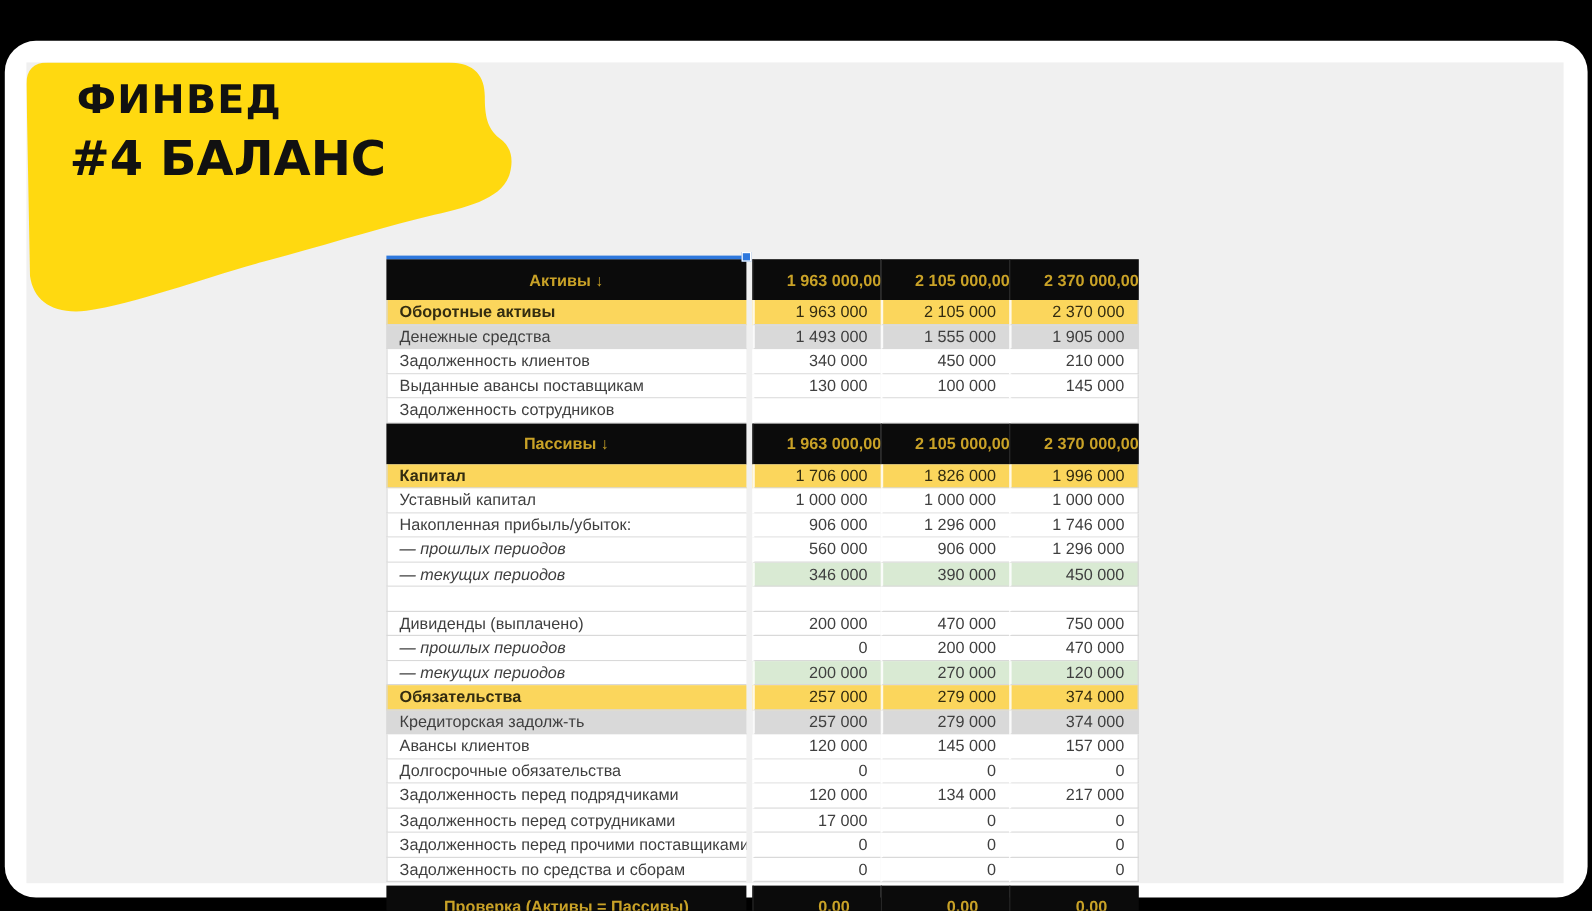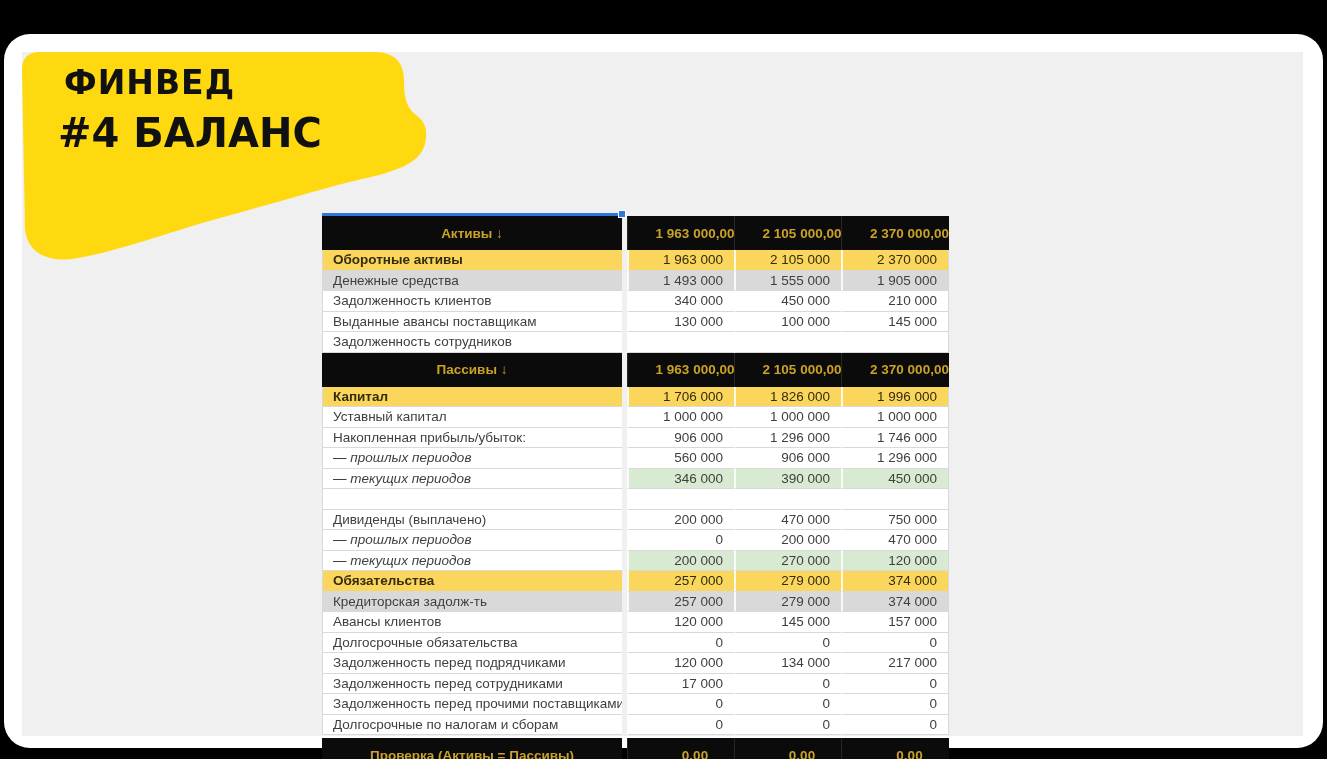--- a/index.html
+++ b/index.html
@@ -250,21 +250,21 @@
               <div class="cell val last">0</div>
             </div>
             <div class="row">
               <div class="cell lab">Задолженность перед прочими поставщиками</div>
               <div class="cell gap"></div>
               <div class="cell val">0</div>
               <div class="cell val">0</div>
               <div class="cell val last">0</div>
             </div>
             <div class="row">
-              <div class="cell lab">Долгосрочные по налогам и сборам</div>
+              <div class="cell lab">Задолженность по средства и сборам</div>
               <div class="cell gap"></div>
               <div class="cell val">0</div>
               <div class="cell val">0</div>
               <div class="cell val last">0</div>
             </div>
           </div>
 
         <div class="gapRow"></div>
 
         <div class="row band">

